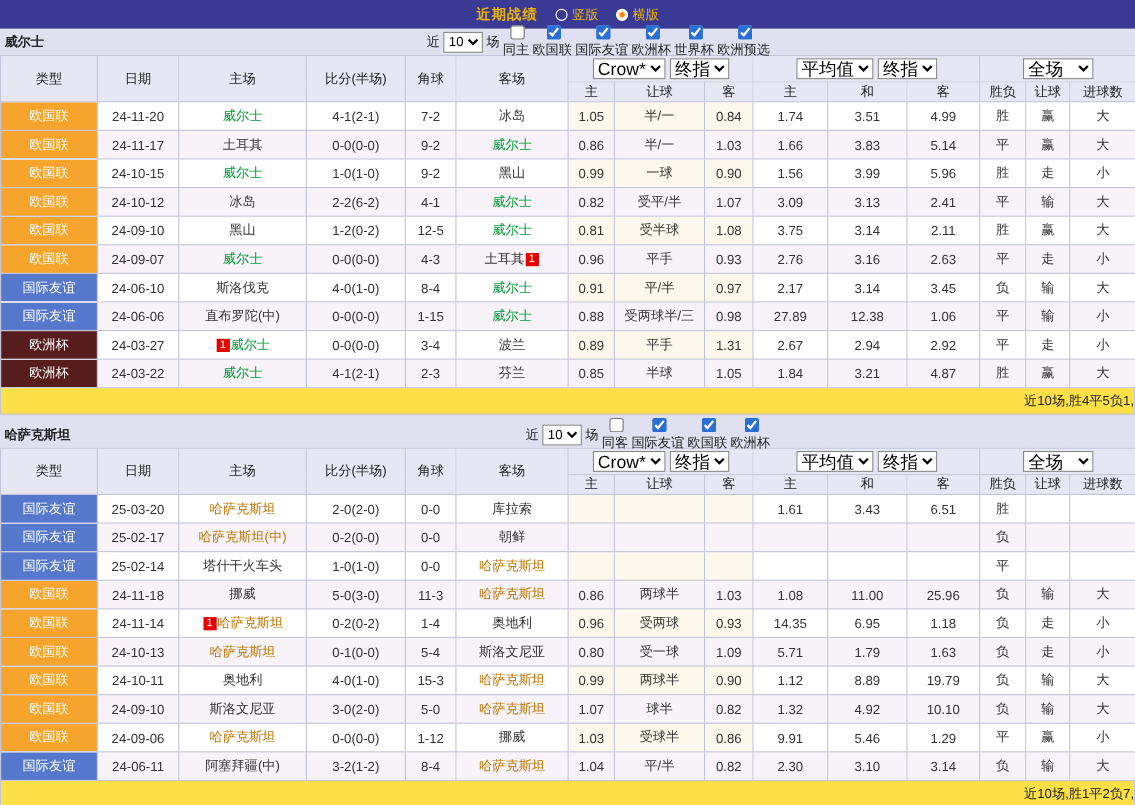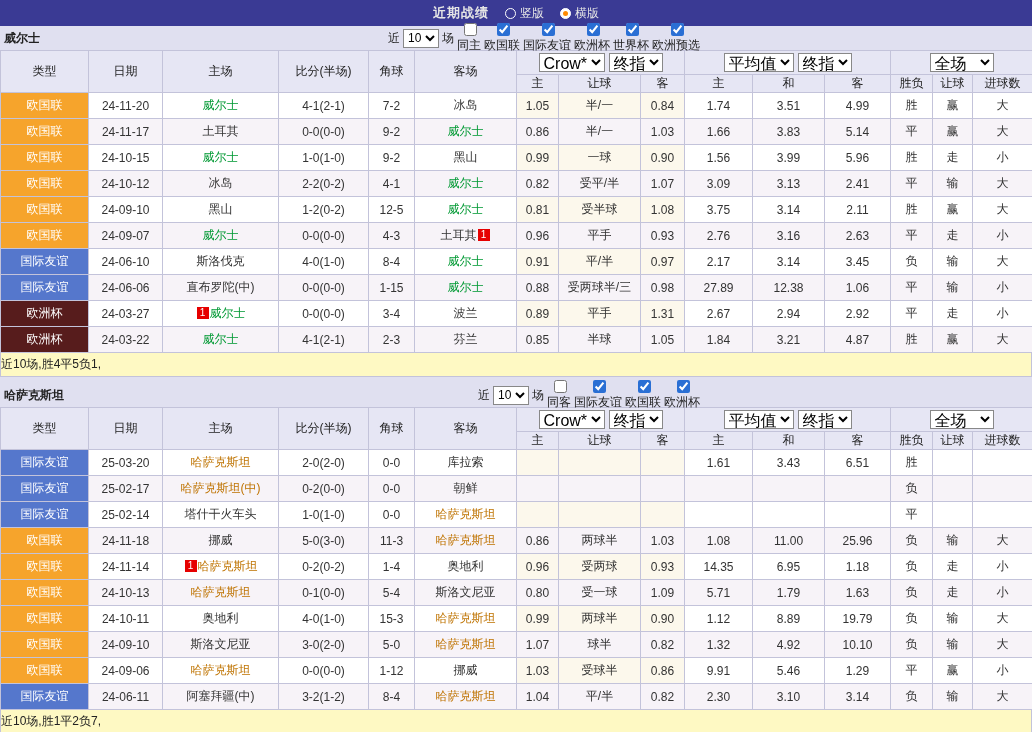--- a/index.html
+++ b/index.html
@@ -1,19 +1,19 @@
 <!DOCTYPE html>
 <html><head>
 <meta charset="utf-8">
 <style>
   *{box-sizing:border-box;margin:0;padding:0;}
   html,body{width:1032px;}
   body{height:732px;overflow:hidden;background:#e0e0f0;font-family:"Liberation Sans","DejaVu Sans",sans-serif;font-size:12px;color:#222;}
   
-  .topbar{height:26px;background:#3a3a94;display:flex;align-items:center;justify-content:center;gap:16px;color:#e5e5e5;}
+  .topbar{height:26px;background:#3a3a94;display:flex;align-items:center;justify-content:center;gap:16px;color:#eab308;}
   .topbar .title{font-weight:bold;font-size:13px;letter-spacing:1px;}
   .radio{display:inline-flex;align-items:center;gap:4px;cursor:pointer;}
   .rdot{width:11px;height:11px;border:1px solid #fff;border-radius:50%;position:relative;display:inline-block;background:transparent;}
   .rdot.on{background:#fff;}
   .rdot.on::after{content:"";position:absolute;left:2px;top:2px;right:2px;bottom:2px;background:#ff8a00;border-radius:50%;}
   
   .section-head{height:24px;position:relative;display:flex;align-items:center;}
   .team-name{position:absolute;left:4px;font-weight:bold;color:#222;}
   .filters{position:absolute;right:332px;display:flex;align-items:center;gap:3px;white-space:nowrap;}
   .filters select{font-size:12px;height:19px;border:1px solid #888;background:#fff;}
@@ -33,21 +33,21 @@
   td.t-orange{background:#f6a42c !important;color:#fff;}
   td.t-blue{background:#5577cc !important;color:#fff;}
   td.t-maroon{background:#571c1c !important;color:#fff;}
   .score-cell{color:#e8001f;}
   .hl-green{color:#009933;}
   .hl-gold{color:#bf7300;}
   .c-red{color:#e8001f;}
   .c-green{color:#009933;}
   .c-blue{color:#2244dd;}
   .badge{display:inline-block;background:#e60000;color:#fff;font-size:10px;min-width:12px;height:12px;line-height:12px;text-align:center;margin:0 1px;vertical-align:1px;}
-  .summary{height:24px;background:#fef9c3;border:1px solid #c3c3da;border-top:none;display:flex;align-items:center;justify-content:flex-start;}
+  .summary{height:24px;background:#fde047;border:1px solid #c3c3da;border-top:none;display:flex;align-items:center;justify-content:flex-end;}
   .sred{color:#e8001f;margin-left:5px;word-spacing:6px;}
   .sec2{margin-top:6px;}
 </style>
 </head>
 <body>
 
 <div class="topbar">
   <span class="title">近期战绩</span>
   <label class="radio">
     <span class="rdot"></span>
@@ -190,21 +190,21 @@
           <td>3.99</td>
           <td>5.96</td>
           <td class="c-red">胜</td>
           <td class="c-green">走</td>
           <td class="c-blue">小</td>
         </tr>
         <tr>
           <td class="type-cell t-orange">欧国联</td>
           <td class="date-cell">24-10-12</td>
           <td class="team-cell"><span>冰岛</span></td>
-          <td class="score-cell">2-2(0-2)</td>
+          <td class="score-cell">2-2(6-2)</td>
           <td class="corner-cell">4-1</td>
           <td class="team-cell"><span class="hl-green">威尔士</span></td>
           <td class="odds-cell">0.82</td>
           <td class="odds-cell">受平/半</td>
           <td class="odds-cell">1.07</td>
           <td>3.09</td>
           <td>3.13</td>
           <td>2.41</td>
           <td class="c-green">平</td>
           <td class="c-blue">输</td>

